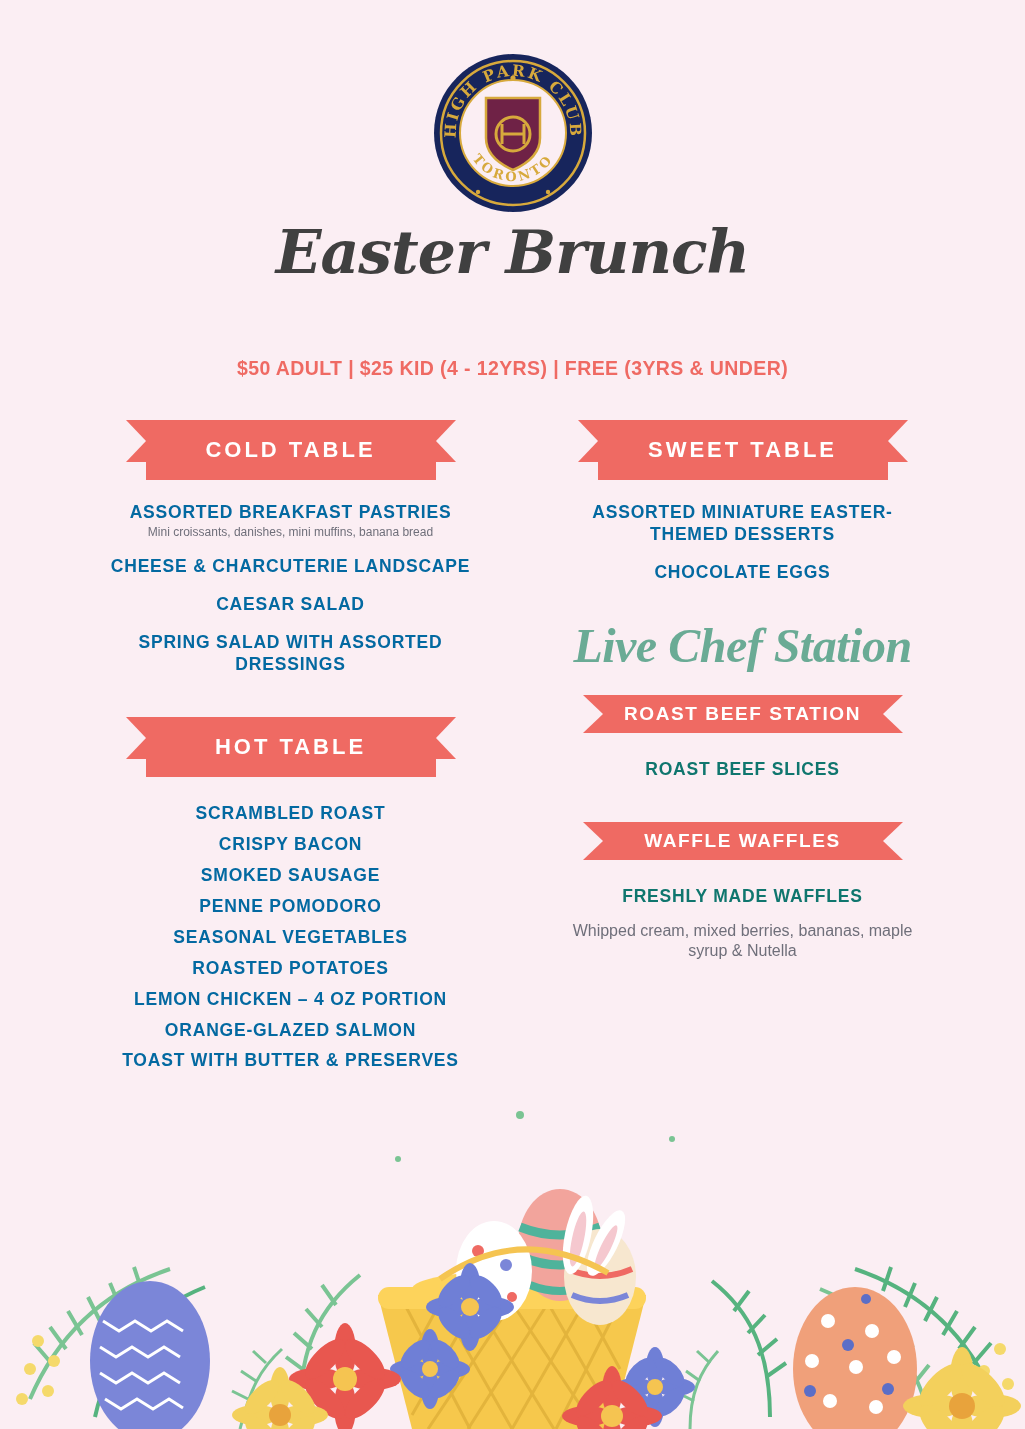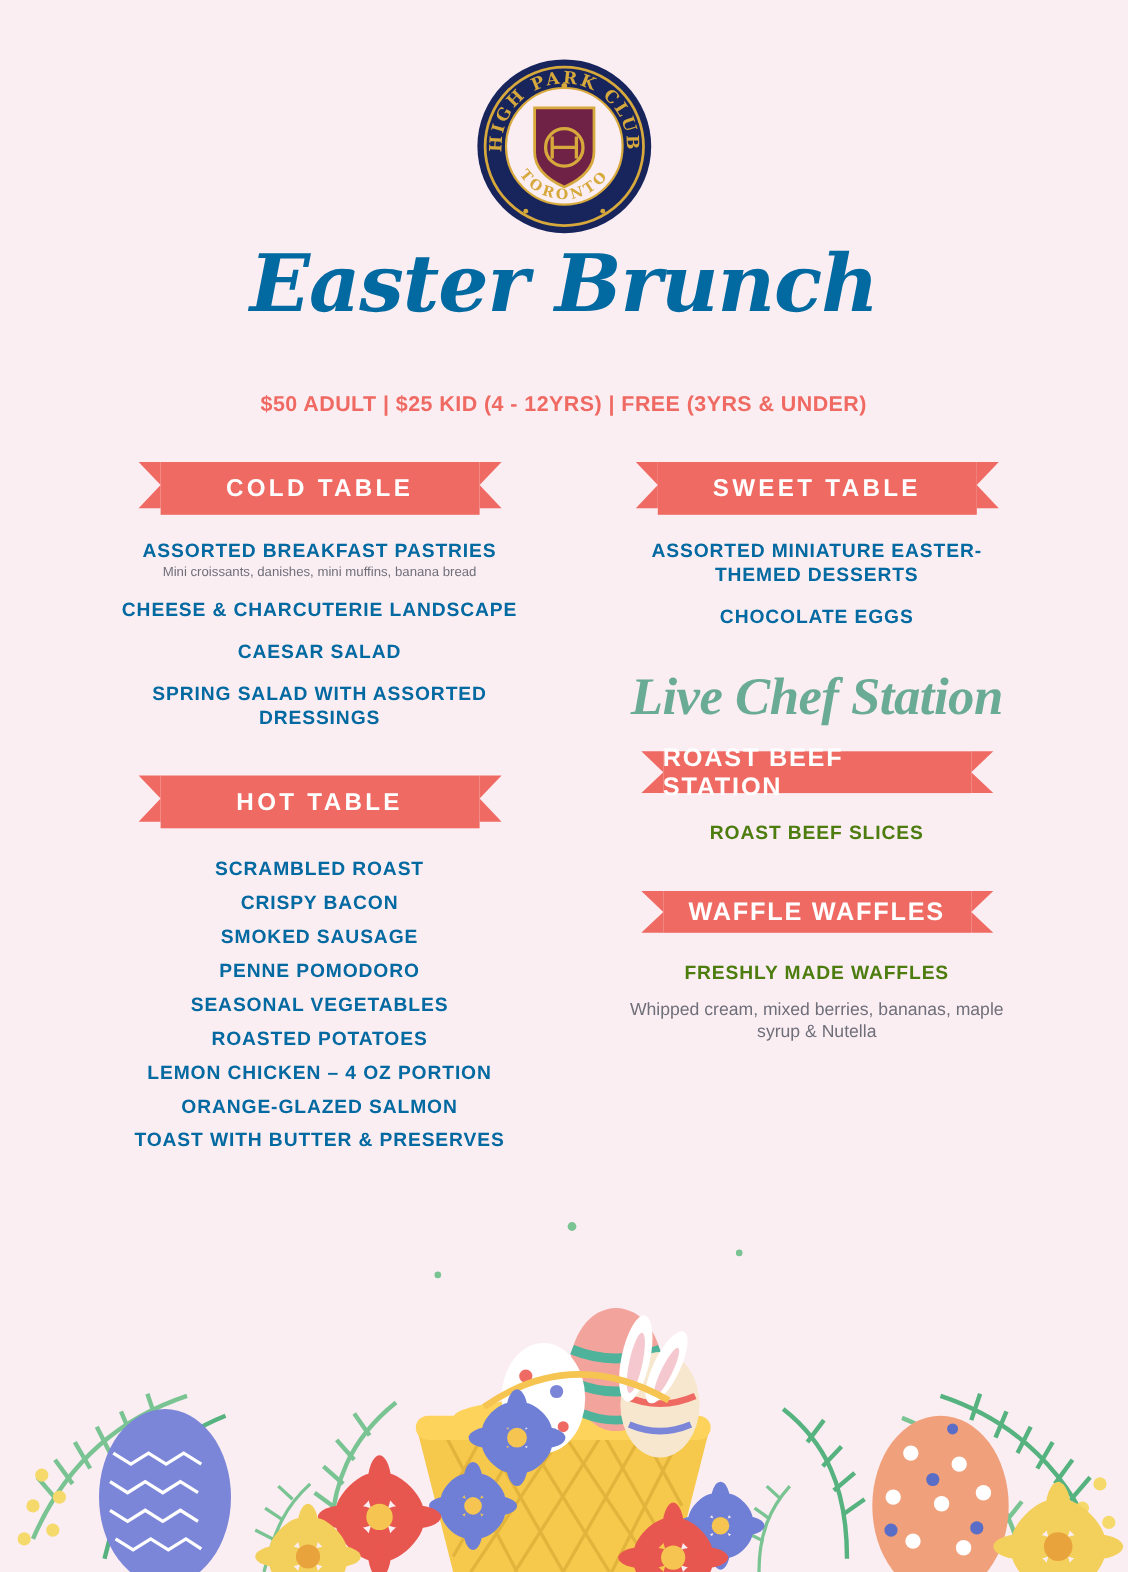--- a/index.html
+++ b/index.html
@@ -34,23 +34,23 @@
   
   .title {
     position: absolute;
     top: 222px;
     left: 0;
     width: 100%;
     text-align: center;
     font-family: "DejaVu Serif", serif;
     font-style: italic;
     font-weight: bold;
-    font-size: 72px;
+    font-size: 60px;
     line-height: 1.0;
-    color: #0369a1;
+    color: #404040;
     letter-spacing: -1px;
   }
   .price {
     position: absolute;
     top: 357px;
     left: 0;
     width: 100%;
     text-align: center;
     color: #ef6a63;
     font-weight: bold;
@@ -68,21 +68,21 @@
   .col-right {
     position: absolute;
     left: 560px;
     top: 420px;
     width: 365px;
   }
 
   
   .ribbon {
     position: relative;
-    height: 48px;
+    height: 60px;
     background: #ef6a63;
     display: flex;
     align-items: center;
     justify-content: center;
     color: #ffffff;
     font-weight: bold;
     font-size: 22px;
     letter-spacing: 3px;
     margin: 0 auto;
     width: 290px;
@@ -100,21 +100,21 @@
   .ribbon::before {
     left: -20px;
     border-left: 20px solid transparent;
   }
   .ribbon::after {
     right: -20px;
     border-right: 20px solid transparent;
   }
   .ribbon.small {
     width: 280px;
-    font-size: 23px;
+    font-size: 19px;
     letter-spacing: 1.6px;
     height: 38px;
   }
   .ribbon.small::before,
   .ribbon.small::after {
     border-top-width: 19px;
     border-bottom-width: 19px;
   }
 
   
@@ -155,21 +155,21 @@
     color: #6aab95;
     margin: 34px 0 22px 0;
     letter-spacing: -0.5px;
   }
 
   .station-block {
     margin-top: 18px;
     text-align: center;
   }
   .station-title {
-    color: #4d7c0f;
+    color: #0f766e;
     font-weight: bold;
     font-size: 17.5px;
     letter-spacing: 0.8px;
     margin-top: 26px;
   }
   .station-desc {
     color: #6f6f7a;
     font-size: 16px;
     line-height: 1.3;
     margin-top: 14px;

